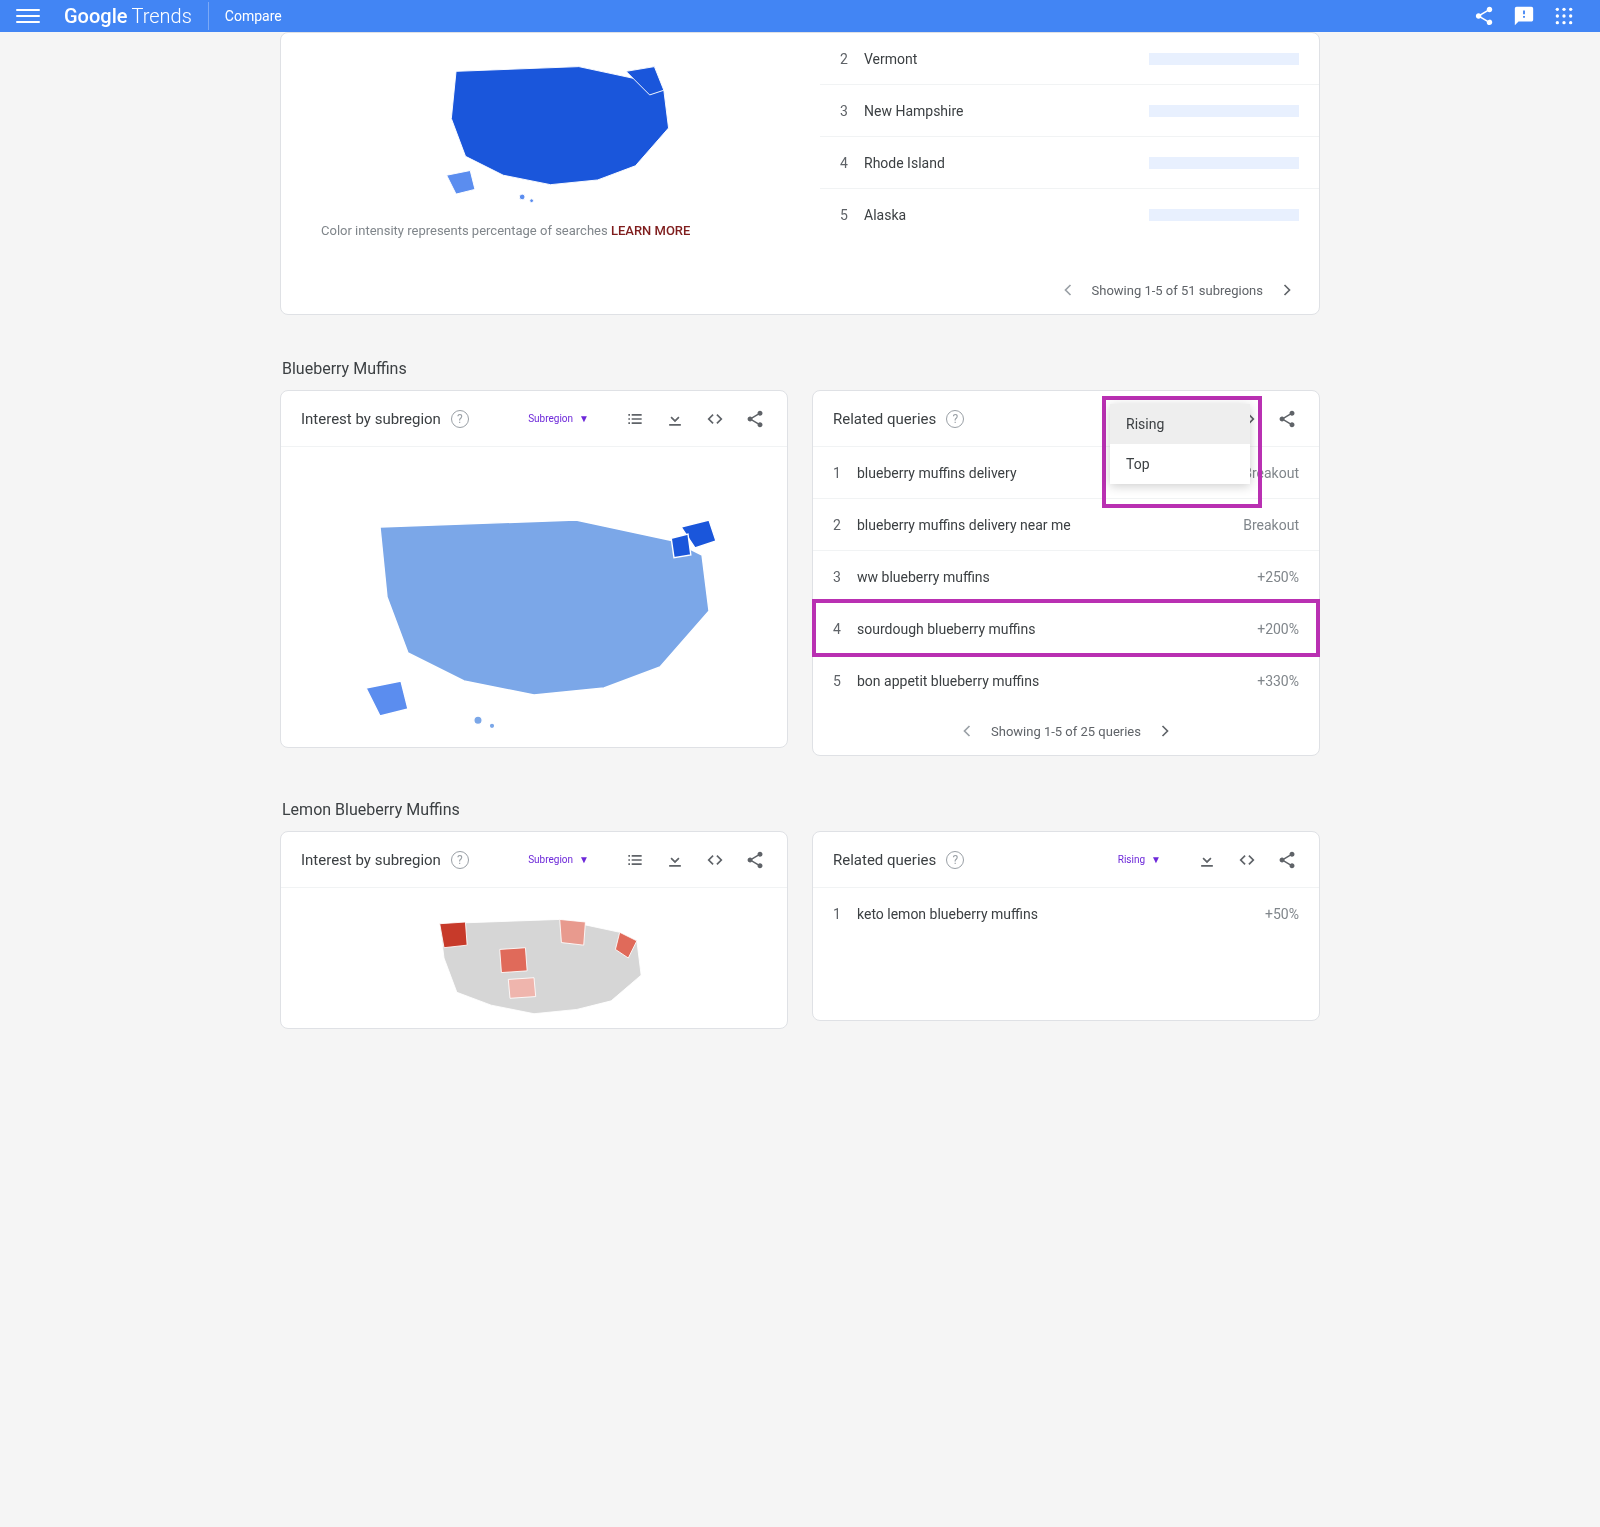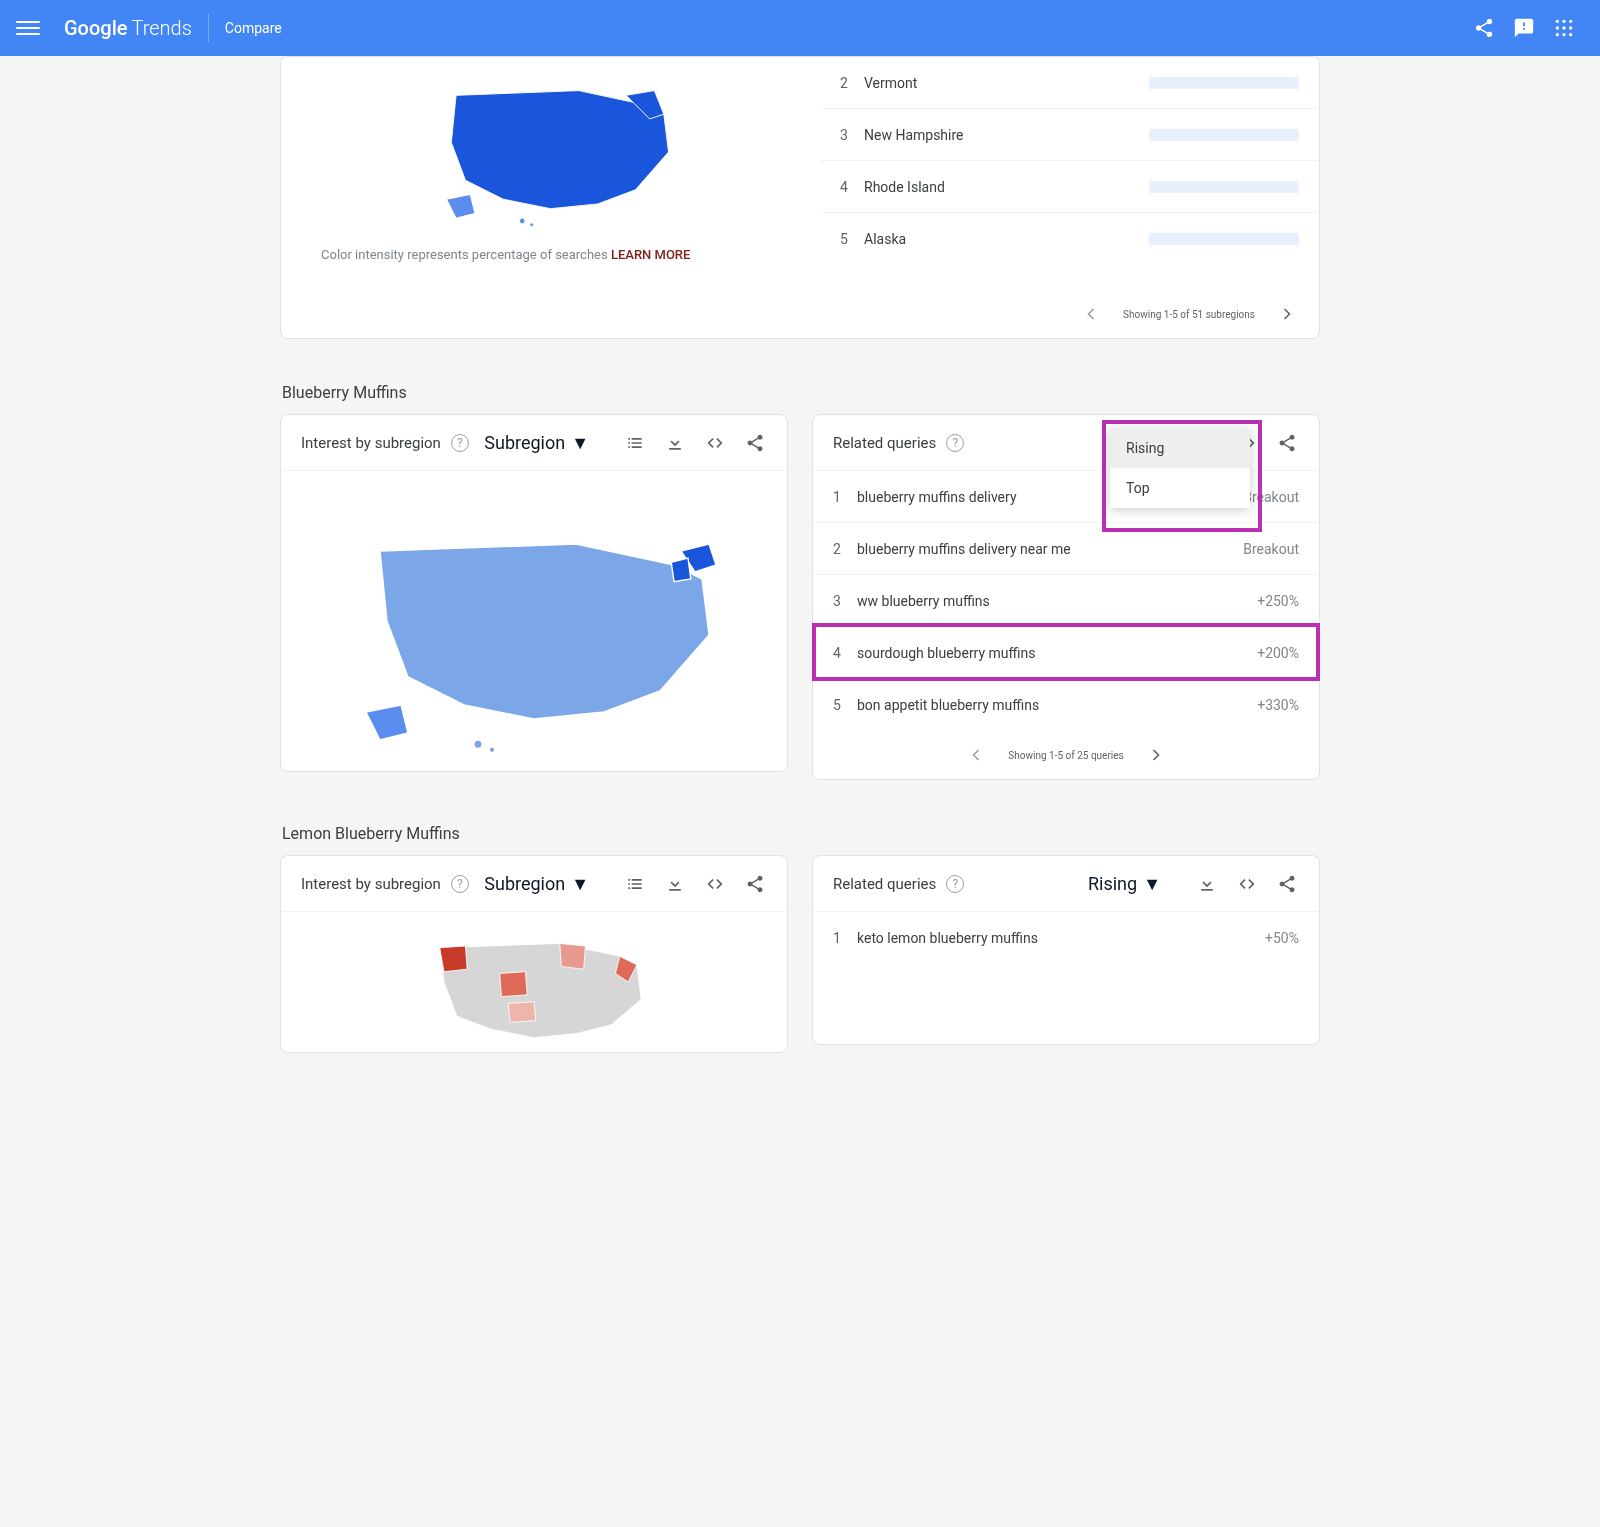--- a/index.html
+++ b/index.html
@@ -1,51 +1,51 @@
 <!DOCTYPE html>
 <html><head>
 <meta charset="utf-8">
 <style>
 * { box-sizing: border-box; margin: 0; padding: 0; }
 body { font-family: Roboto, Arial, sans-serif; background: #f5f5f5; color: #202124; overflow-x: hidden; }
-.header { background: #4285f4; height: 56px; display: flex; align-items: center; padding: 0 16px; color: #fff; }
+.header { background: #4285f4; height: 32px; display: flex; align-items: center; padding: 0 16px; color: #fff; }
 .header .menu-btn { width: 24px; height: 24px; display: flex; flex-direction: column; justify-content: space-around; cursor: pointer; padding: 3px 0; }
 .header .menu-btn span { height: 2px; background: #fff; border-radius: 1px; }
 .header .logo { margin-left: 24px; font-size: 20px; font-weight: 400; display: flex; align-items: baseline; }
 .header .logo b { font-weight: 500; }
 .header .logo .trends { margin-left: 4px; font-weight: 300; }
 .header .divider { width: 1px; height: 28px; background: rgba(255,255,255,.3); margin: 0 16px; }
 .header .page { font-size: 14px; font-weight: 400; }
 .header .spacer { flex: 1; }
 .header .icon-btn { width: 40px; height: 40px; display: flex; align-items: center; justify-content: center; cursor: pointer; }
 .header svg { fill: #fff; }
 .content { padding: 0 40px 40px; max-width: 1120px; margin: 0 auto; }
 .card { background: #fff; border: 1px solid #dfe1e5; border-radius: 8px; overflow: hidden; }
 .row { display: flex; gap: 24px; }
 .col { flex: 1; }
 .section-title { font-size: 16px; color: #3c4043; margin: 44px 0 12px 2px; }
 .card-header { display: flex; align-items: center; padding: 16px 20px; border-bottom: 1px solid #f1f3f4; height: 56px; }
 .card-header .title { font-size: 15px; color: #3c4043; }
 .card-header .help { width: 18px; height: 18px; border: 1.5px solid #9aa0a6; border-radius: 50%; font-size: 12px; color: #9aa0a6; display: flex; align-items: center; justify-content: center; margin-left: 10px; }
 .card-header .spacer { flex: 1; }
-.card-header .dropdown { display: flex; align-items: center; color: #0f172a; font-size: 18px; cursor: pointer; margin-right: 18px; }
+.card-header .dropdown { display: flex; align-items: center; color: #6d28d9; font-size: 10px; cursor: pointer; margin-right: 18px; }
 .card-header .dropdown .caret { margin-left: 6px; }
 .card-header .tool-icon { width: 24px; height: 24px; margin-left: 16px; cursor: pointer; display: flex; align-items: center; justify-content: center; }
 .card-header .tool-icon svg { fill: #5f6368; }
 .map-area { height: 250px; display: flex; align-items: center; justify-content: center; padding: 10px; }
 .map-caption { font-size: 13px; color: #80868b; padding: 0 20px 20px; }
 .map-caption a { color: #7f1d1d; text-decoration: none; font-weight: 500; }
 .list-row { display: flex; align-items: center; padding: 0 20px; height: 52px; border-bottom: 1px solid #f1f3f4; font-size: 14px; color: #3c4043; }
 .list-row:last-child { border-bottom: none; }
 .list-row .rank { width: 24px; color: #5f6368; }
 .list-row .label { flex: 1; }
 .list-row .bar { width: 150px; height: 12px; background: #e8f0fe; position: relative; }
 .list-row .bar .fill { height: 100%; background: #4285f4; }
 .list-row .value { color: #80868b; font-size: 14px; margin-left: auto; }
-.card-footer { display: flex; align-items: center; justify-content: center; height: 48px; font-size: 10px; color: #5f6368; gap: 20px; }
+.card-footer { display: flex; align-items: center; justify-content: center; height: 48px; font-size: 13px; color: #5f6368; gap: 12px; }
 .card-footer .chev { width: 24px; height: 24px; display: flex; align-items: center; justify-content: center; cursor: pointer; }
 .card-footer svg { fill: #9aa0a6; }
 .top-card { margin-top: 0; }
 .top-split { display: flex; }
 .top-split .left { flex: 1; padding: 0 20px 8px; }
 .top-split .right { flex: 1; }
 .popup { position: absolute; background: #fff; box-shadow: 0 2px 10px rgba(0,0,0,.2); width: 140px; z-index: 20; }
 .popup .item { padding: 12px 16px; font-size: 14px; color: #3c4043; cursor: pointer; }
 .popup .item.selected { background: #eeeeee; }
 .highlight-box { position: absolute; border: 4px solid #b930b2; pointer-events: none; }

